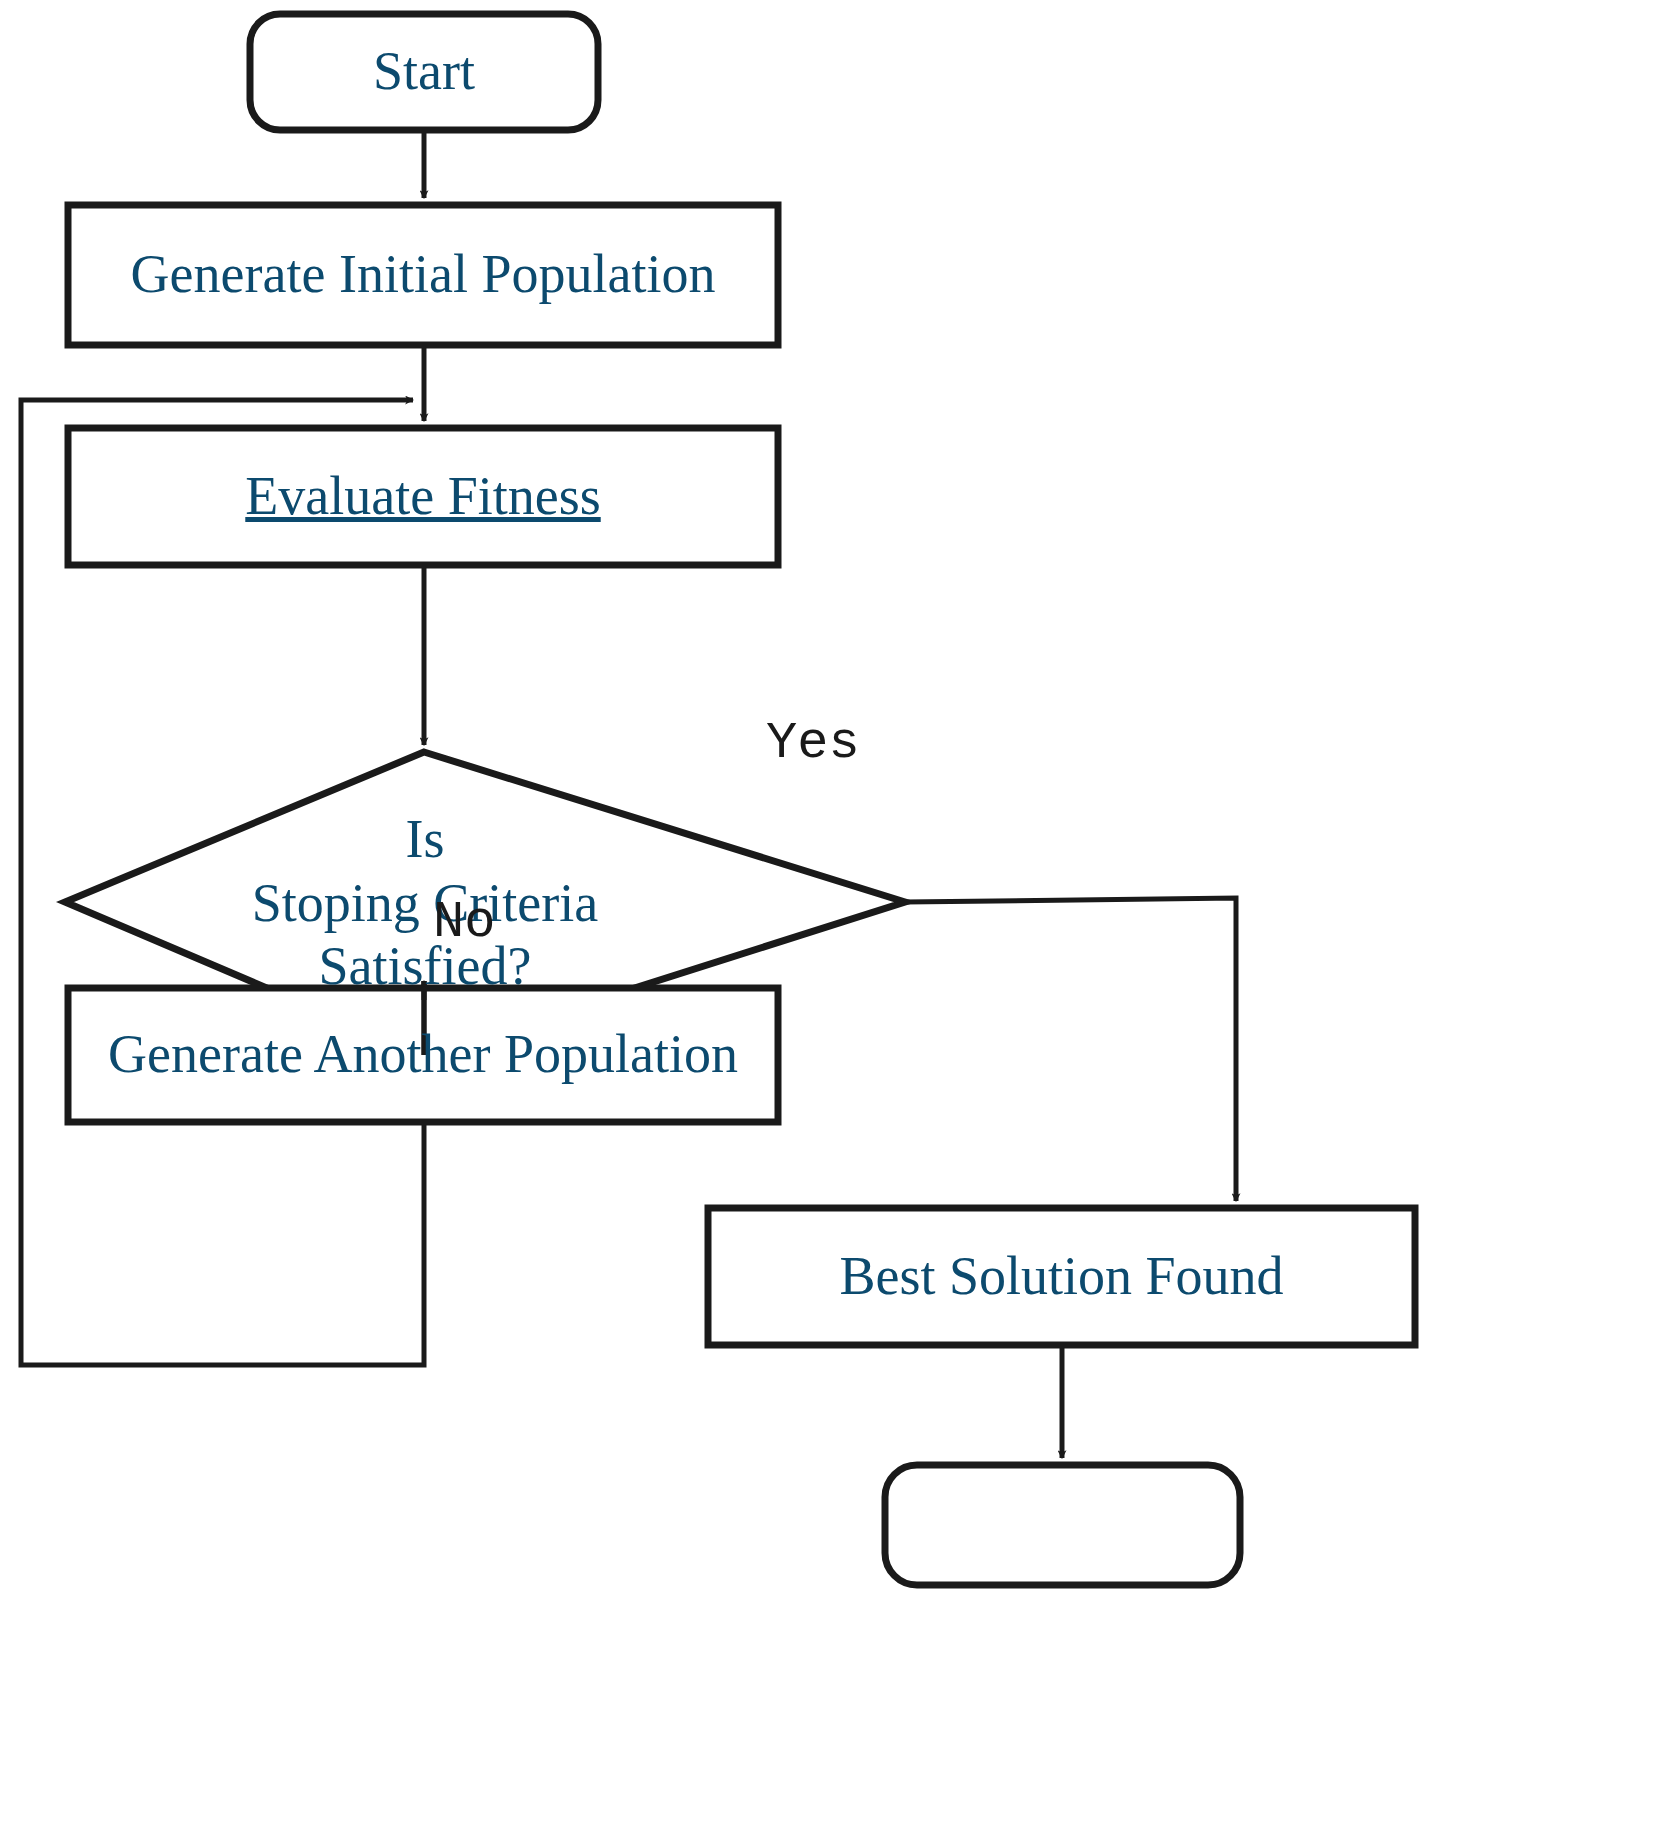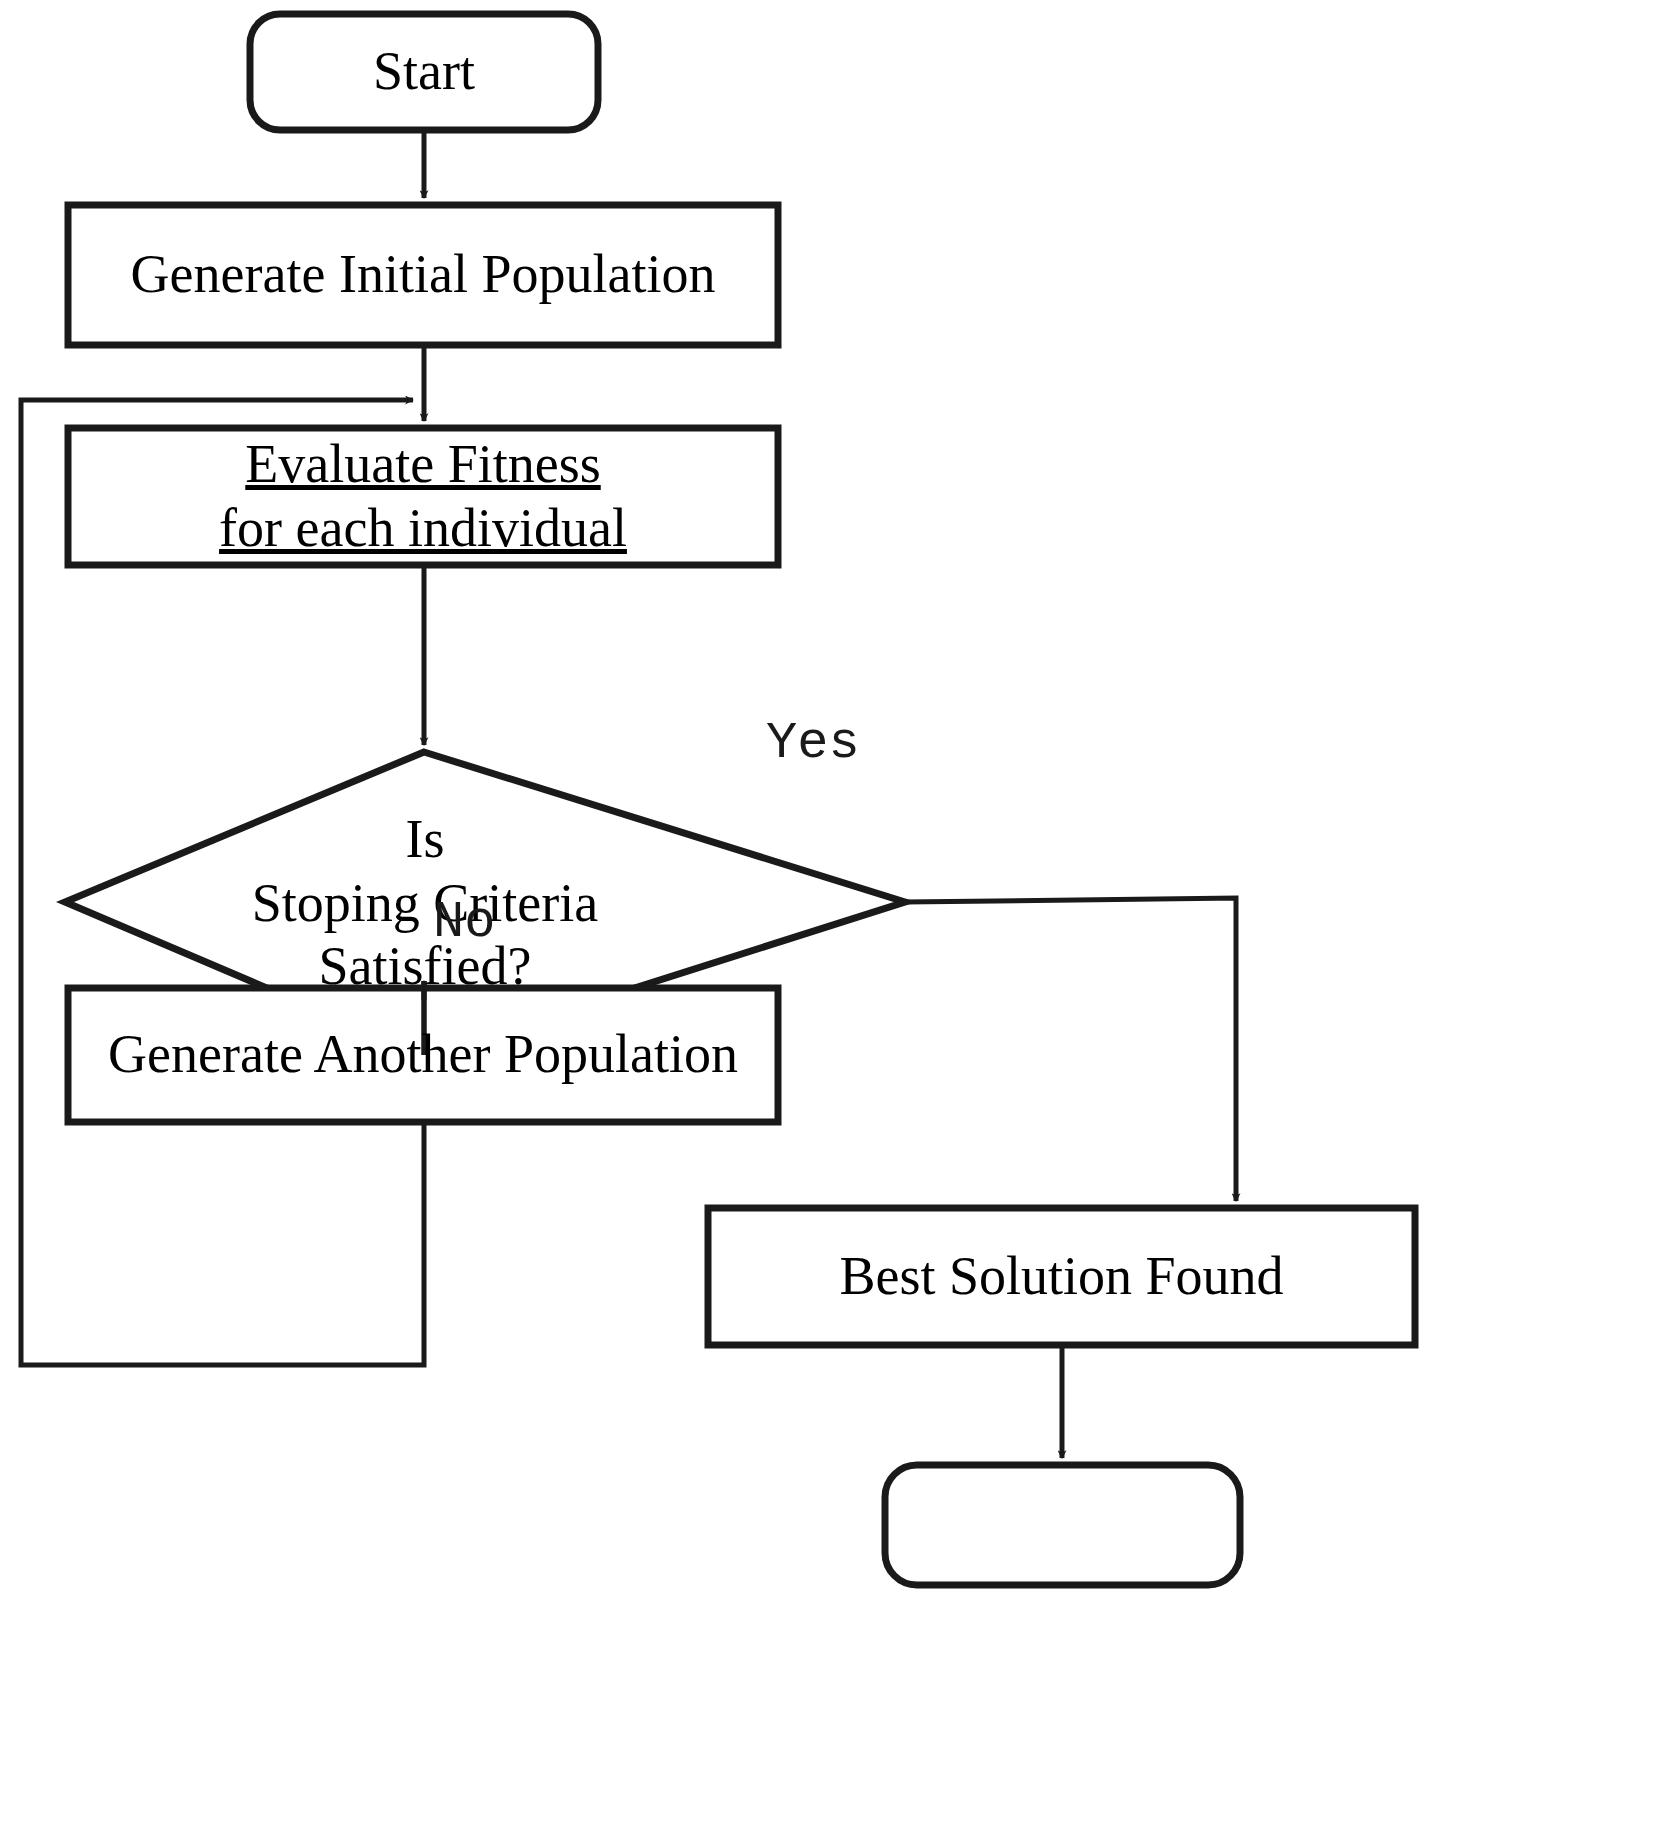--- a/index.html
+++ b/index.html
@@ -23,21 +23,21 @@
     width: 1673px;
     height: 1830px;
   }
   .node-text {
     position: absolute;
     display: flex;
     flex-direction: column;
     align-items: center;
     justify-content: center;
     text-align: center;
-    color: #000000;
+    color: #0c4a6e;
     font-family: "Liberation Serif", "DejaVu Serif", serif;
     line-height: 1.18;
     pointer-events: none;
     white-space: pre;
   }
   .edge-label {
     position: absolute;
     color: #1a1a1a;
     font-family: Liberation Mono, monospace;
     font-size: 52px;
@@ -101,21 +101,20 @@
   <div class="node-text t-start">
     <span>Start</span>
   </div>
 
   <div class="node-text t-genpop">
     <span>Generate Initial Population</span>
   </div>
 
   <div class="node-text t-eval">
     <span>Evaluate Fitness</span>
-    <span>for each individual</span>
   </div>
 
   <div class="node-text t-genanot">
     <span>Generate Another Population</span>
   </div>
 
   <div class="node-text t-dec">
     <span>Is</span>
     <span>Stoping Criteria</span>
     <span>Satisfied?</span>

